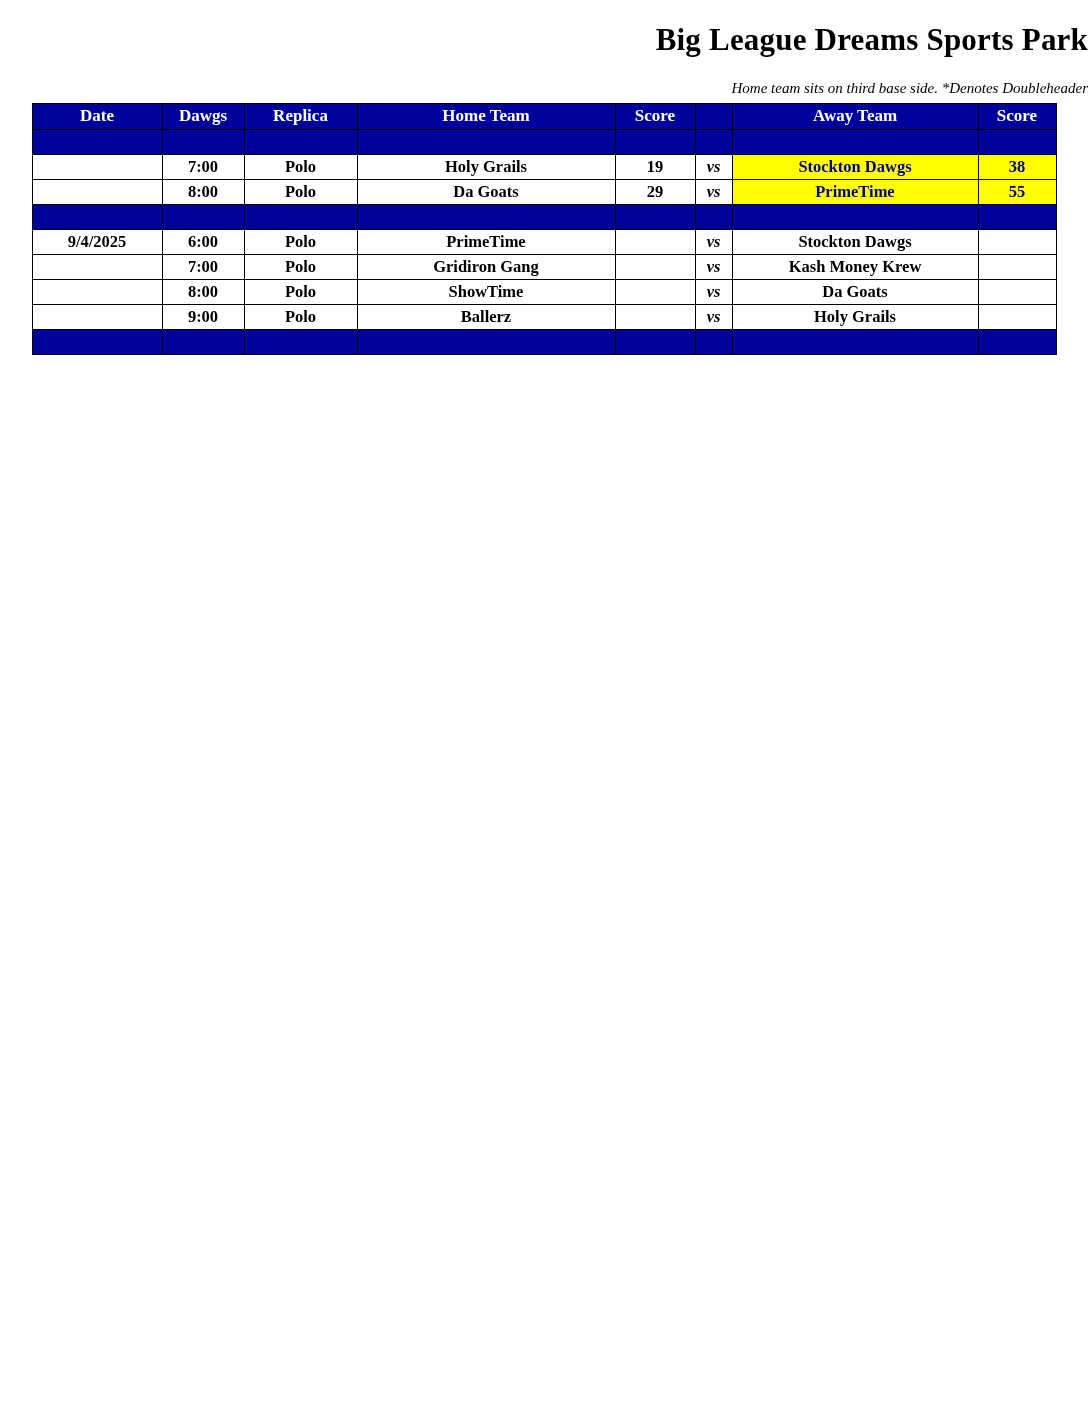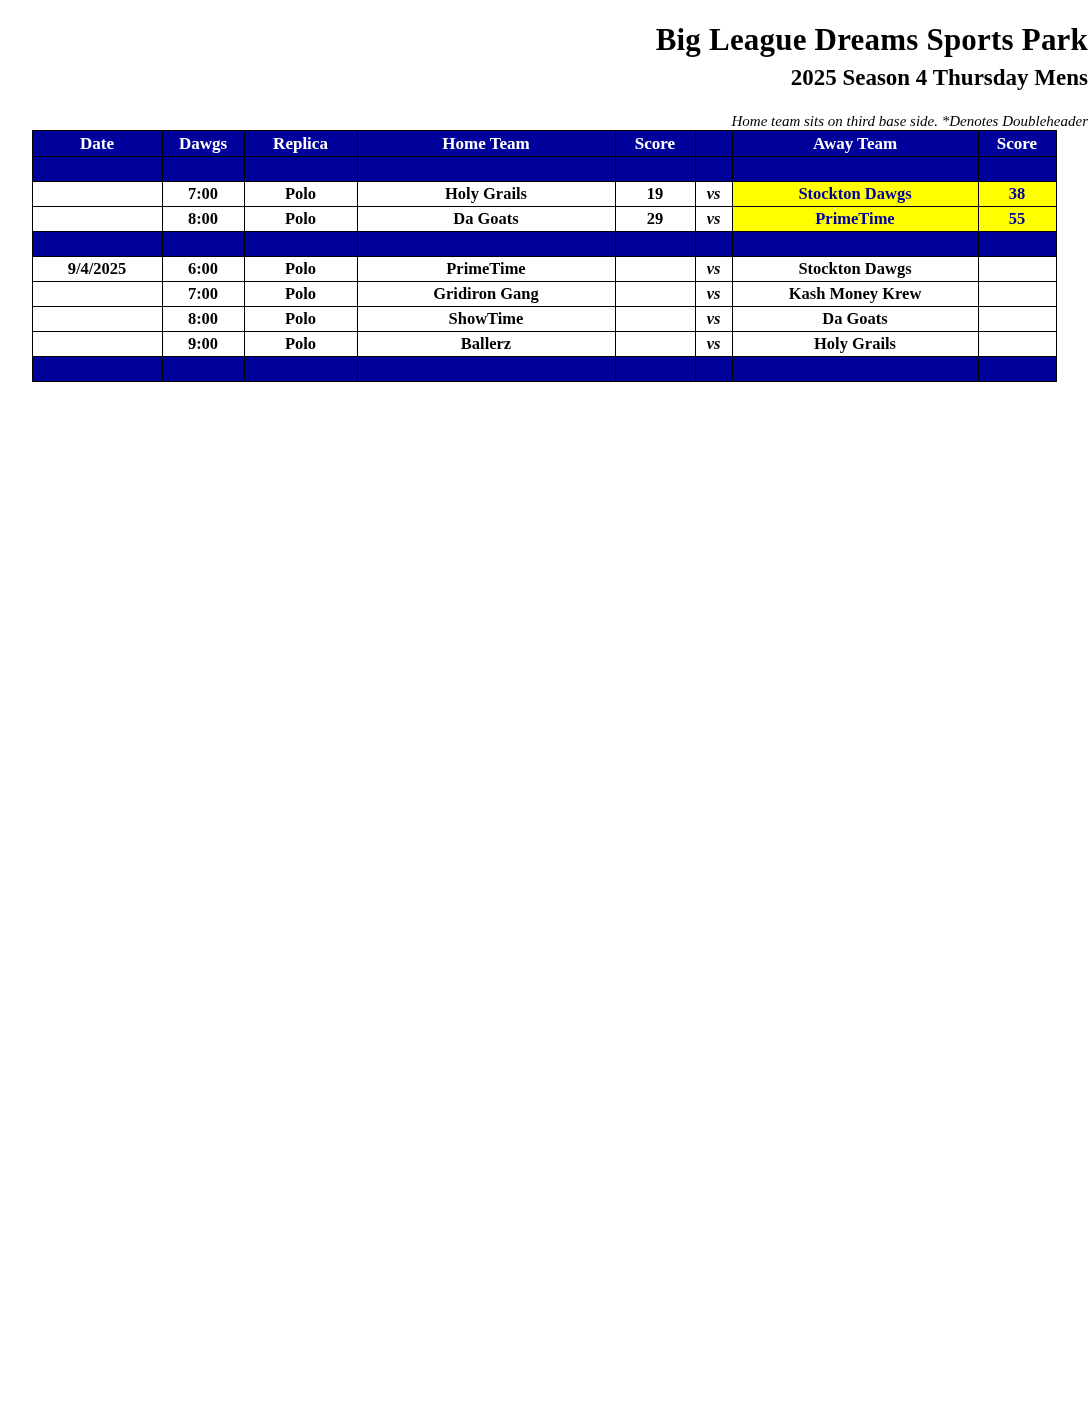--- a/index.html
+++ b/index.html
@@ -40,21 +40,21 @@
   .doc-note {
     font-size: 15px;
     font-weight: normal;
     font-style: italic;
     margin-top: 21px;
     line-height: 1.2;
   }
 
   table.schedule {
     border-collapse: collapse;
-    margin: 0 auto 0 auto;
+    margin: 6px auto 0 auto;
     width: 1024px;
     table-layout: fixed;
   }
   table.schedule col.c-date  { width: 130px; }
   table.schedule col.c-time  { width: 82px; }
   table.schedule col.c-rep   { width: 113px; }
   table.schedule col.c-home  { width: 258px; }
   table.schedule col.c-score1{ width: 80px; }
   table.schedule col.c-vs    { width: 37px; }
   table.schedule col.c-away  { width: 246px; }
@@ -92,21 +92,20 @@
     color: #00009B;
   }
 </style>
 </head>
 <body>
 
 <div class="page">
 
   <div class="title-block">
     <div class="doc-title">Big League Dreams Sports Park</div>
-    <div class="doc-subtitle">2025 Season 4 Thursday Mens</div>
     <div class="doc-note">Home team sits on third base side.  *Denotes Doubleheader</div>
   </div>
 
   <table class="schedule">
     <colgroup>
       <col class="c-date">
         <col class="c-time">
         <col class="c-rep">
         <col class="c-home">
       <col class="c-score1">

